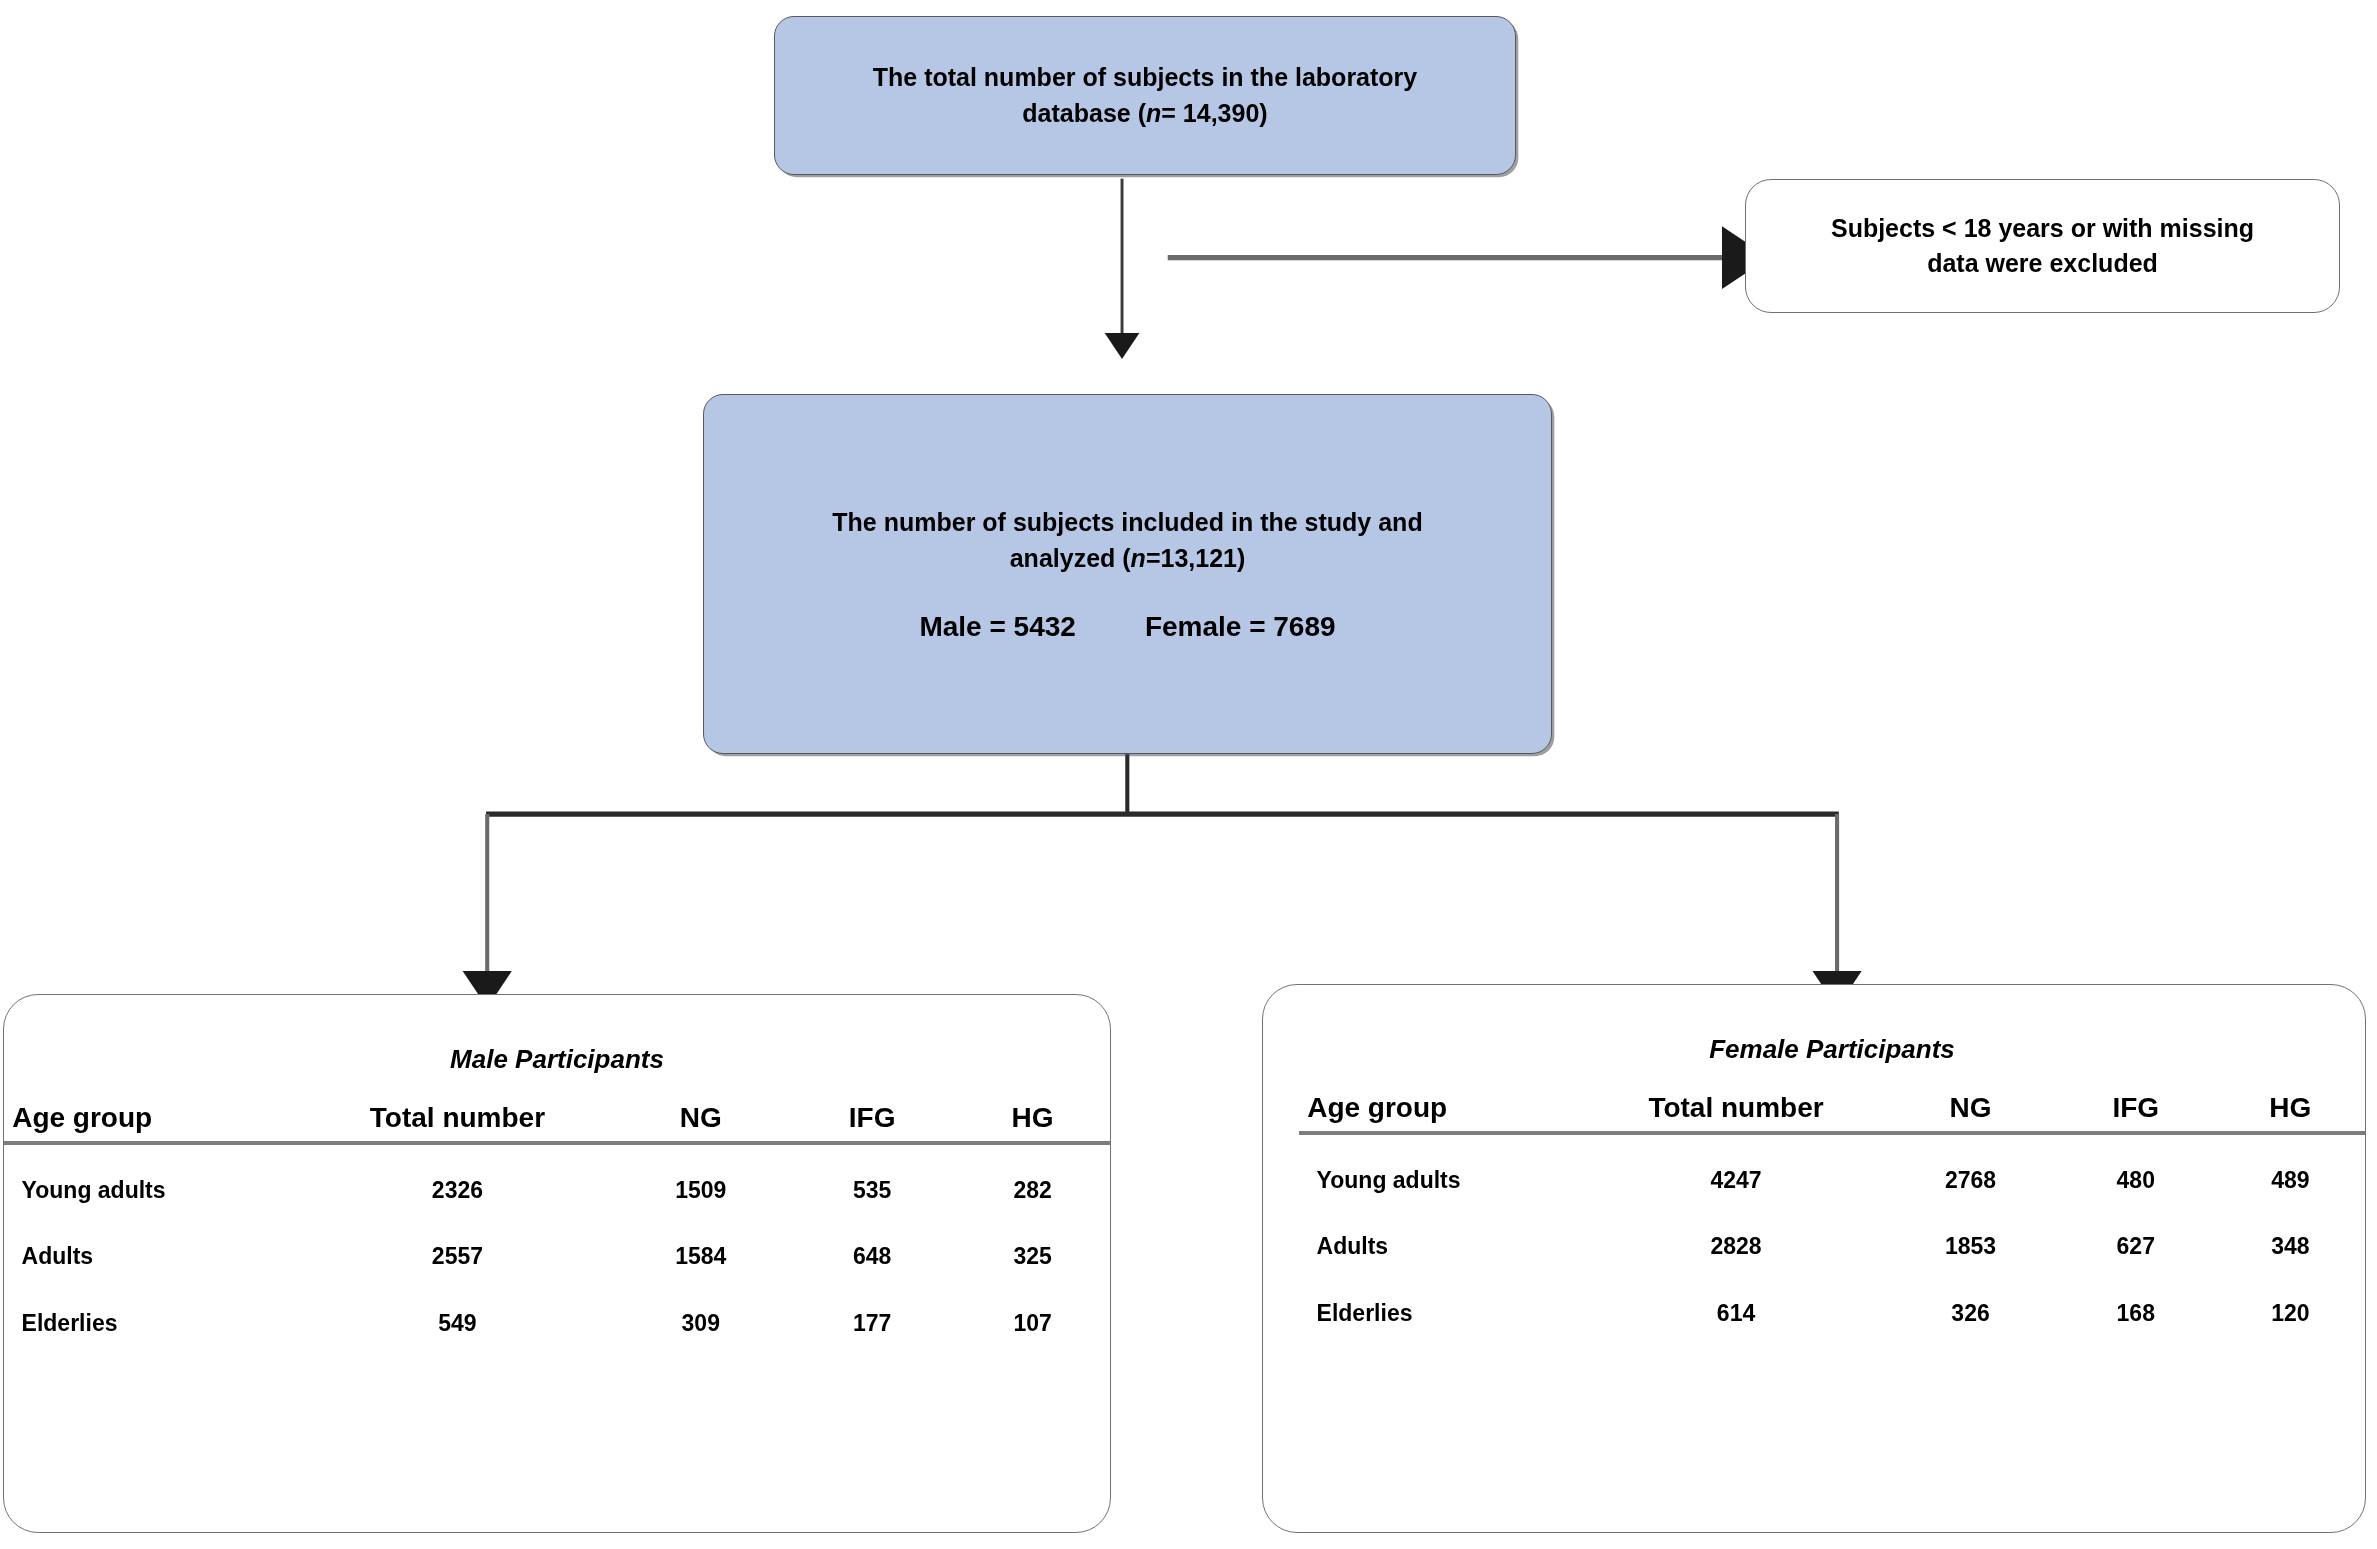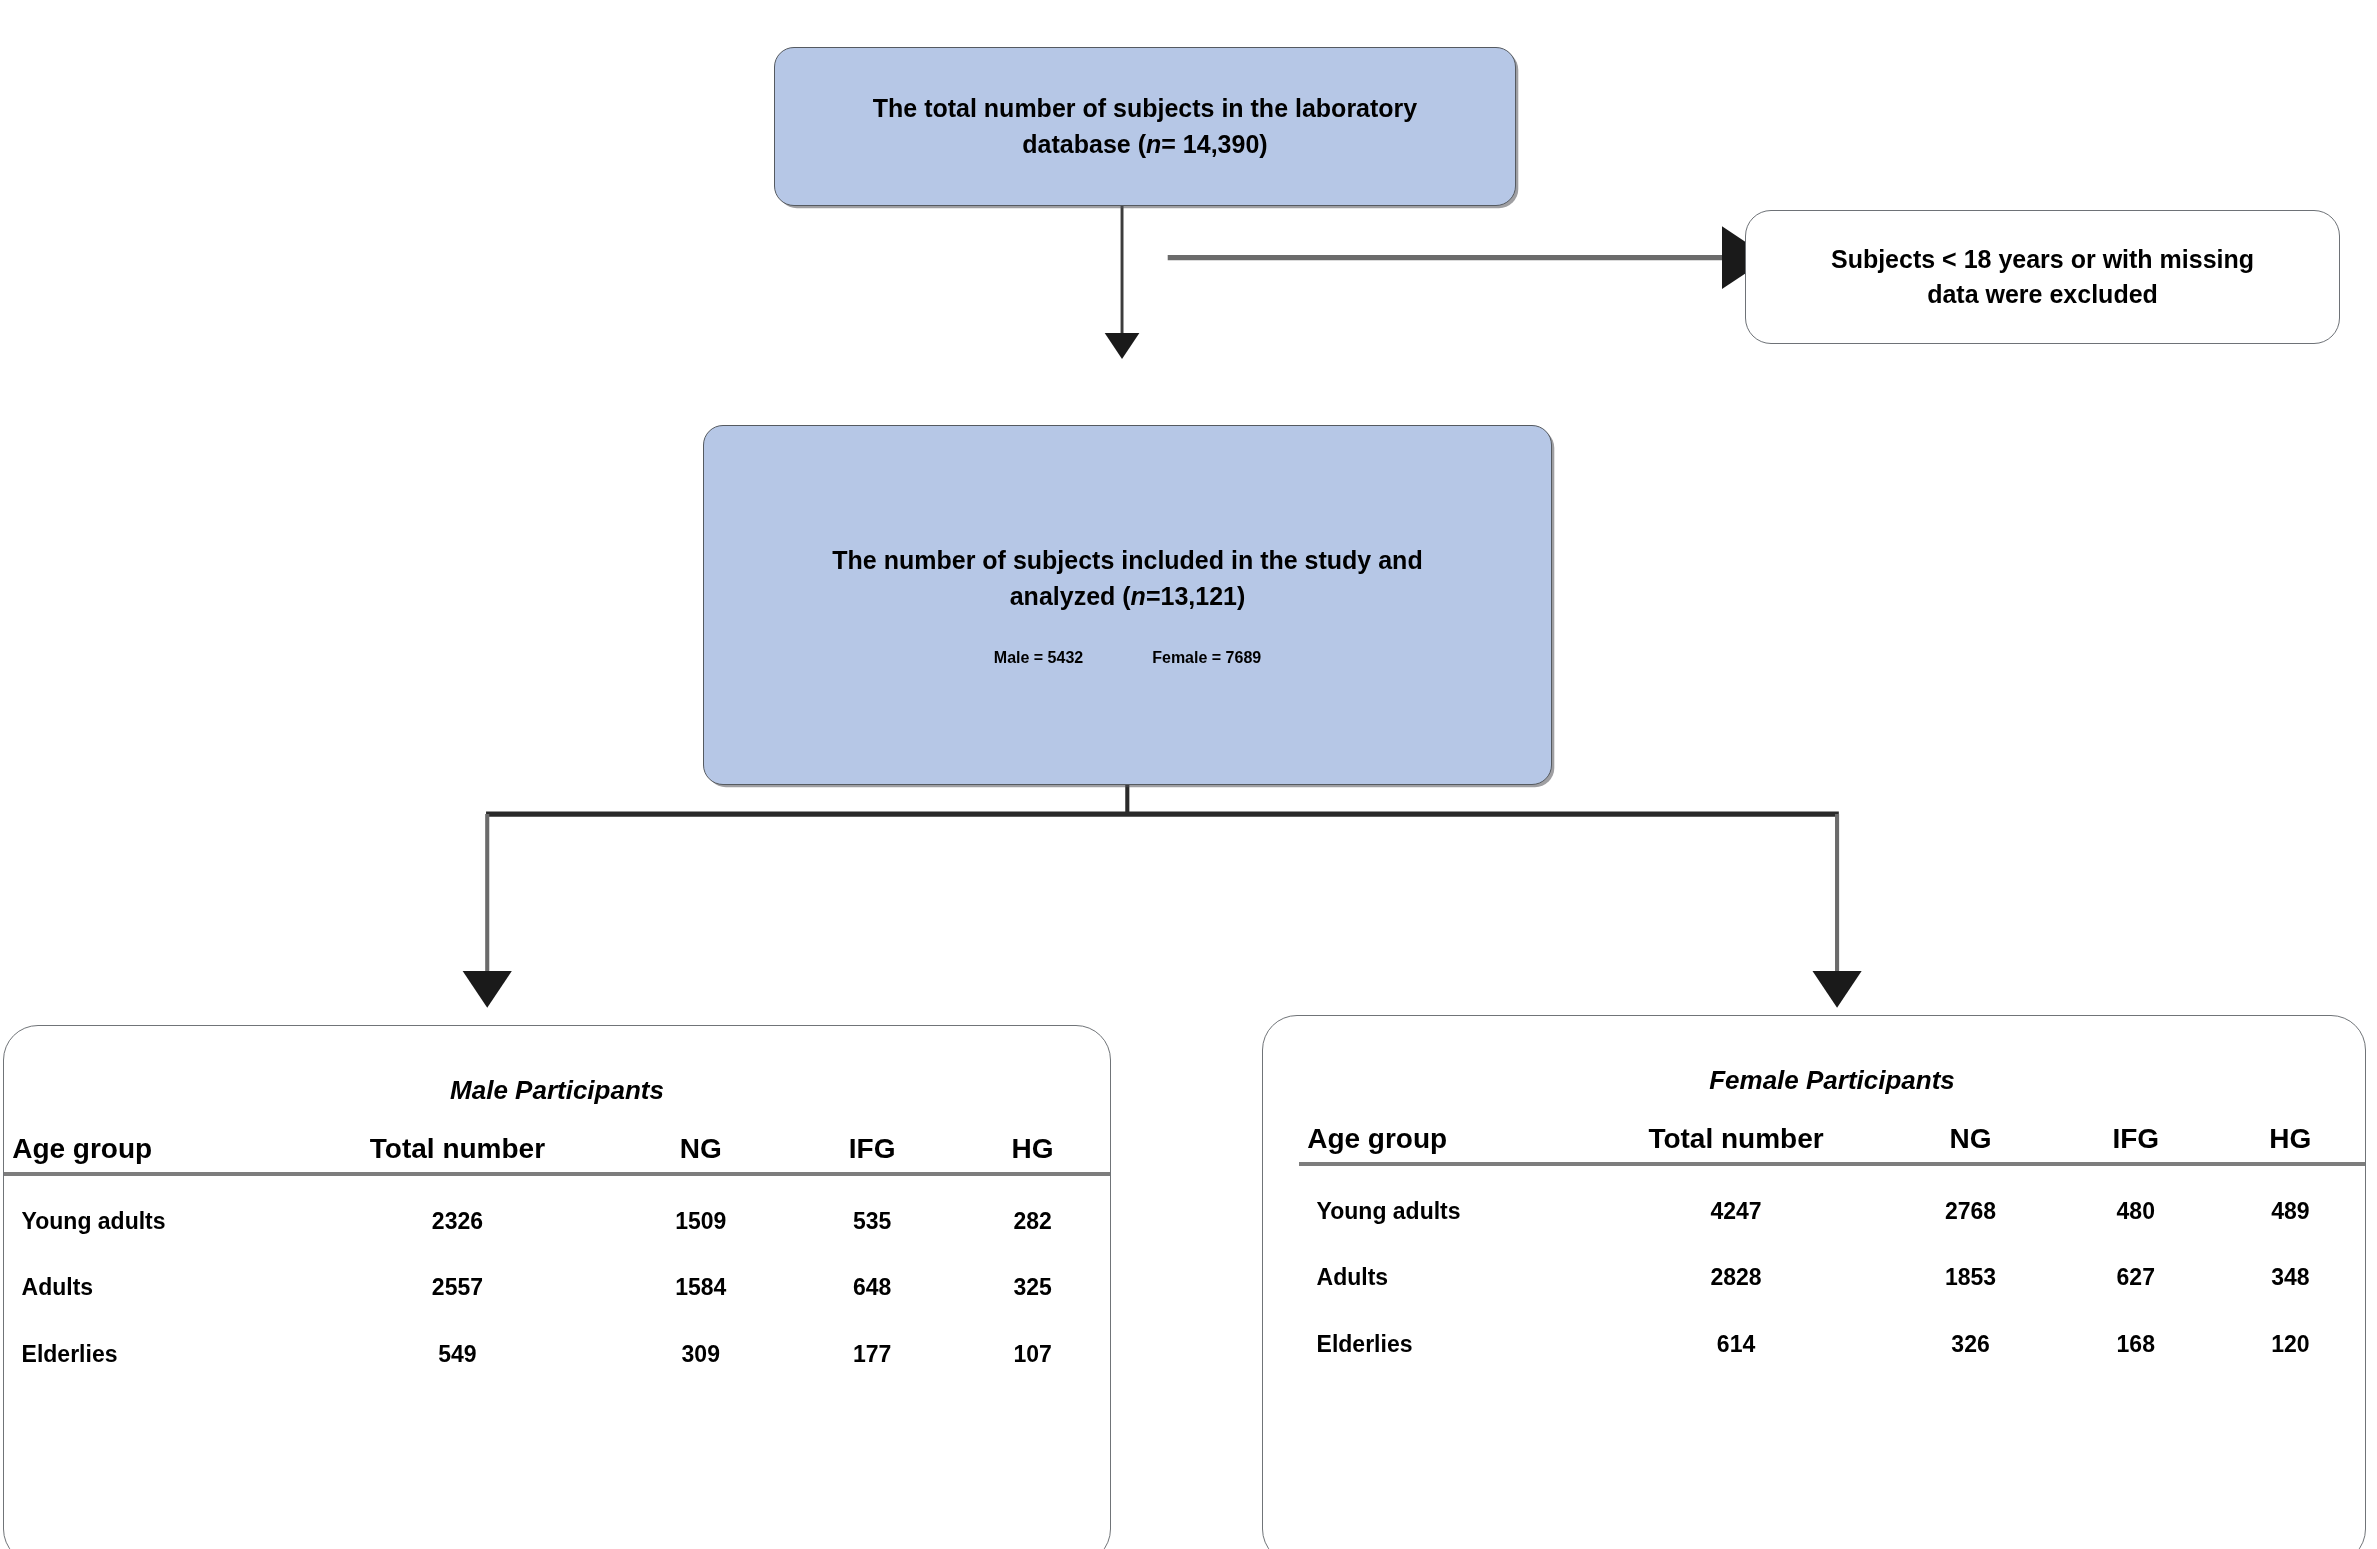--- a/index.html
+++ b/index.html
@@ -27,21 +27,20 @@
     height: 1549px;
     pointer-events: none;
   }
   .box {
     position: absolute;
     box-sizing: border-box;
     display: flex;
     flex-direction: column;
     align-items: center;
     justify-content: center;
-    margin-top: 31px;
   }
   .box-blue {
     background: #b6c7e6;
     border: 1.8px solid #555a60;
     border-radius: 20px;
     box-shadow: 2.9px 2.9px 0 -0.6px rgba(80,80,85,0.55);
   }
   .box-white {
     background: #ffffff;
     border: 1.8px solid #6e7277;
@@ -63,21 +62,21 @@
   }
   .box-text .nital {
     font-style: italic;
   }
   .sex-split {
     display: flex;
     flex-direction: row;
     justify-content: center;
     gap: 69px;
     font-weight: bold;
-    font-size: 16px;
+    font-size: 28px;
     margin-top: 35px;
   }
   .panel-title {
     text-align: center;
     font-style: italic;
     font-weight: bold;
     font-size: 26px;
     margin-top: 49px;
   }
   .ptable {

